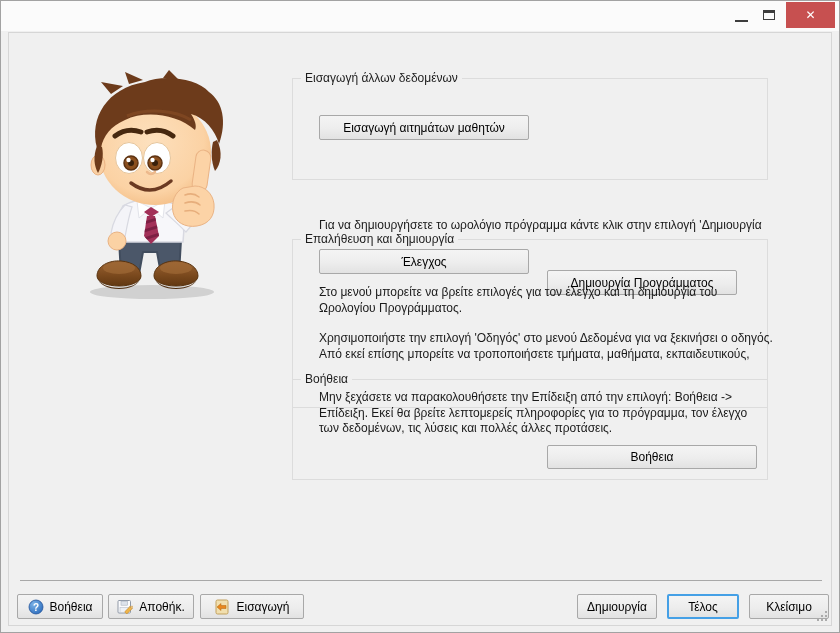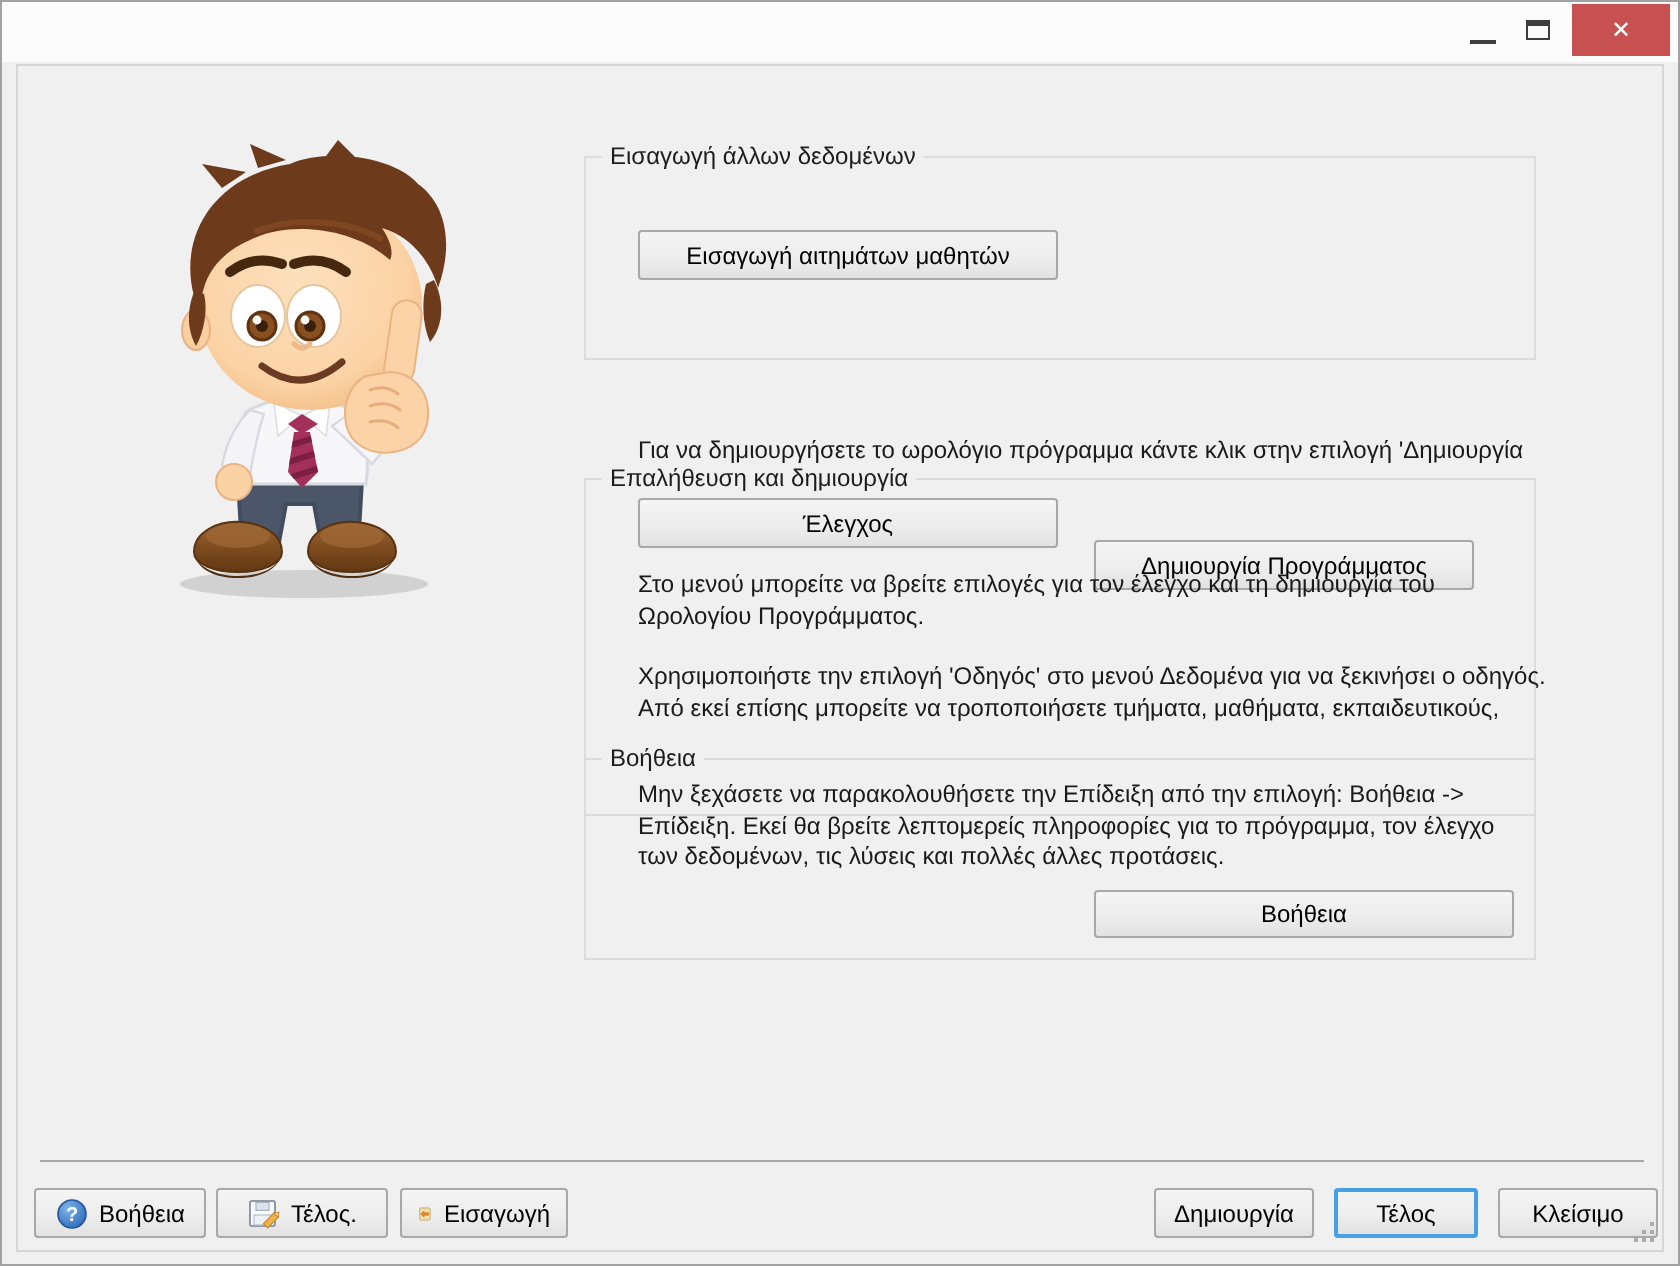--- a/index.html
+++ b/index.html
@@ -62,21 +62,21 @@
   .t-para1 { left:310px; top:252px; width:458px; }
   .t-para2 { left:310px; top:298px; width:464px; }
   .t-helppara { left:310px; top:357px; width:450px; }
   
   .mascot { position:absolute; left:58px; top:37px; width:205px; height:235px; }
   
   .separator { position:absolute; left:11px; top:547px; width:802px; height:1px; background:#a8a8a8; }
   .fbtn { top:561px; height:25px; gap:6px; padding:0 8px; }
   .f-help { left:8px;  width:86px; }
   .f-save { left:99px; width:86px; }
-  .f-import { left:191px; width:84px; }
+  .f-import { left:191px; width:104px; }
   .f-prev { left:568px; width:80px; }
   .f-finish { left:658px; width:72px; border:2px solid #45a0e6; }
   .f-close { left:740px; width:80px; }
   .grip {
     position:absolute; right:4px; bottom:4px; width:10px; height:10px; cursor:nwse-resize;
   }
   .grip i {
     position:absolute; width:2px; height:2px; background:#ababab;
   }
   .grip i:nth-child(1){ right:0; bottom:0; }
@@ -222,21 +222,21 @@
     <button class="btn fbtn f-save">
       <svg width="16" height="16" viewBox="0 0 16 16">
         <rect x="1" y="1.5" width="12.5" height="12.5" rx="1" fill="#fbfbfd" stroke="#9099a7" stroke-width="1"></rect>
         <rect x="4" y="2.2" width="6.5" height="4" fill="#dde3ec" stroke="#aab2c0" stroke-width="0.6"></rect>
         <rect x="3" y="8.5" width="8.5" height="5" fill="#eef1f6" stroke="#b7bfcc" stroke-width="0.6"></rect>
         <g transform="rotate(-45 11.5 11)">
           <rect x="7.5" y="9.6" width="7.5" height="3" fill="#efb54a" stroke="#c58a2a" stroke-width="0.6"></rect>
           <path d="M15 9.6 L17 11.1 L15 12.6 Z" fill="#f6d9a8" stroke="#c58a2a" stroke-width="0.5"></path>
         </g>
       </svg>
-      <span>Τέλος.</span>
+      <span>Αποθήκ.</span>
     </button>
 
     <button class="btn fbtn f-import">
       <svg width="16" height="16" viewBox="0 0 16 16">
         <rect x="2" y="1" width="12" height="14" rx="1.5" fill="#f1dfae" stroke="#c2a15e" stroke-width="1"></rect>
         <path d="M12 6.5 L7 6.5 L7 4.5 L3 8 L7 11.5 L7 9.5 L12 9.5 Z" fill="#e8871e" stroke="#b5650f" stroke-width="0.5"></path>
       </svg>
       <span>Εισαγωγή</span>
     </button>
 

